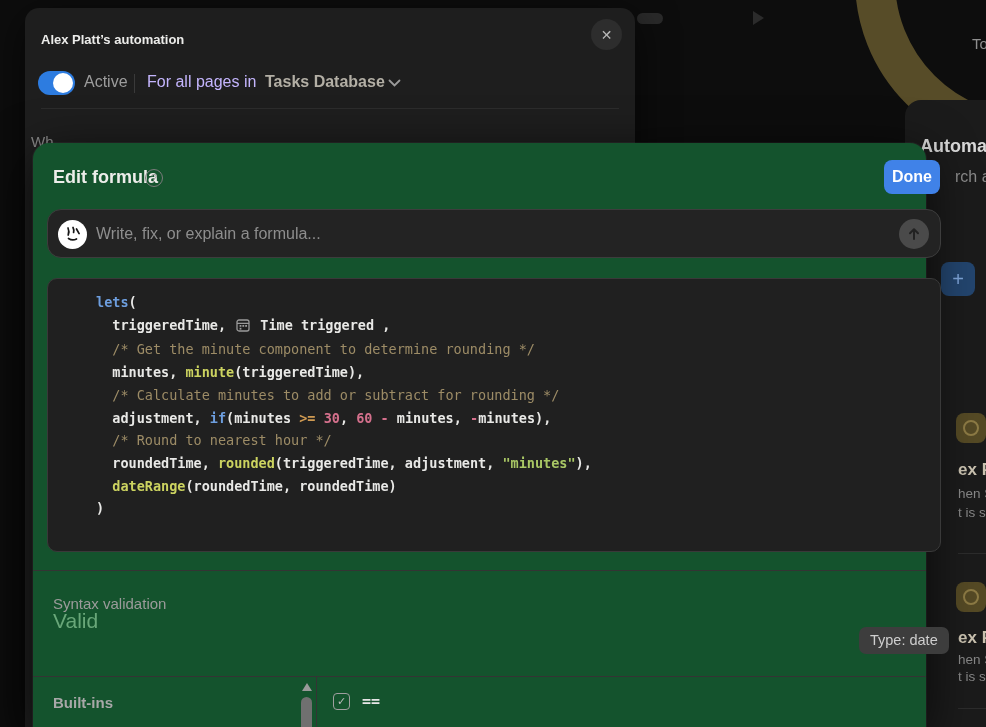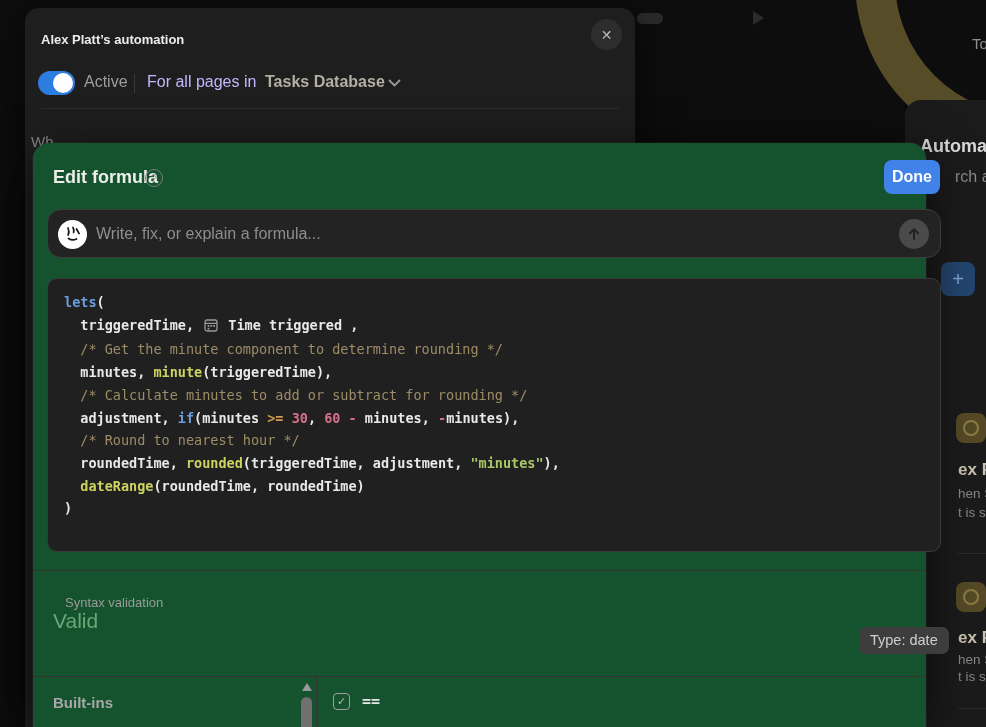--- a/index.html
+++ b/index.html
@@ -62,32 +62,32 @@
   .fm-ai-face { position:absolute; left:10px; top:10px; width:29px; height:29px; }
   .fm-ai-input { position:absolute; left:48px; top:0; width:780px; height:47px; background:transparent; border:none;
     outline:none; color:#cfcfcf; font-size:16px; font-family:"Liberation Sans", sans-serif; }
   .fm-ai-input::placeholder { color:#8e8e8e; }
   .fm-ai-send { position:absolute; right:11px; top:9px; width:30px; height:30px; border:none; border-radius:50%;
     background:#4a4a4a; cursor:pointer; display:flex; align-items:center; justify-content:center; }
 
   .fm-code { position:absolute; left:14px; top:135px; width:894px; height:274px; border:1px solid #393939;
     border-radius:10px; background:#202020; padding:12px 16px; overflow:hidden; cursor:text; }
   .code-line { font-family:"DejaVu Sans Mono", monospace; font-size:13.5px; line-height:22.7px;
-    white-space:pre; font-weight:700; color:#e8e8e6; }
+    white-space:pre; font-weight:700; color:#e8e8e6;margin-left:32px; }
   .tok-pl  { color:#e8e8e6; }
   .tok-kw  { color:#6d9ede; }
   .tok-fn  { color:#ccd360; }
   .tok-cm  { color:#9d8c66; font-weight:400; }
   .tok-num { color:#d4708c; }
   .tok-op  { color:#cf9a52; }
   .tok-str { color:#a9c765; }
   .tok-icon { display:inline-block; vertical-align:-2px; padding:0 2px; }
 
   .fm-val-div { position:absolute; left:0; right:0; top:427px; height:1px; background:#343434; }
-  .fm-val-label { position:absolute; left:32px; top:452px; font-size:13px; color:#9b9b9b; }
+  .fm-val-label { position:absolute; left:20px; top:452px; font-size:15px; color:#9b9b9b; }
   .fm-valid { position:absolute; left:20px; top:466px; font-size:21px; color:#69a779; }
   .fm-type-badge { position:absolute; left:826px; top:484px; height:27px; padding:0 11px; border-radius:7px;
     background:#3d3d3d; color:#cfcfcf; font-size:14.5px; line-height:27px; white-space:nowrap; }
 
   .fm-bot-div { position:absolute; left:0; right:0; top:533px; height:1px; background:#343434; }
   .fm-builtins { position:absolute; left:20px; top:551px; font-size:15px; font-weight:700; color:#a8a8a8; }
   .fm-scroll { position:absolute; left:266px; top:536px; width:16px; bottom:0; }
   .fm-scroll-up { position:absolute; left:3px; top:4px; width:0; height:0;
     border-bottom:8px solid #9a9a9a; border-left:5px solid transparent; border-right:5px solid transparent; }
   .fm-scroll-thumb { position:absolute; left:2px; top:18px; width:11px; bottom:-6px; border-radius:6px; background:#707070; }

